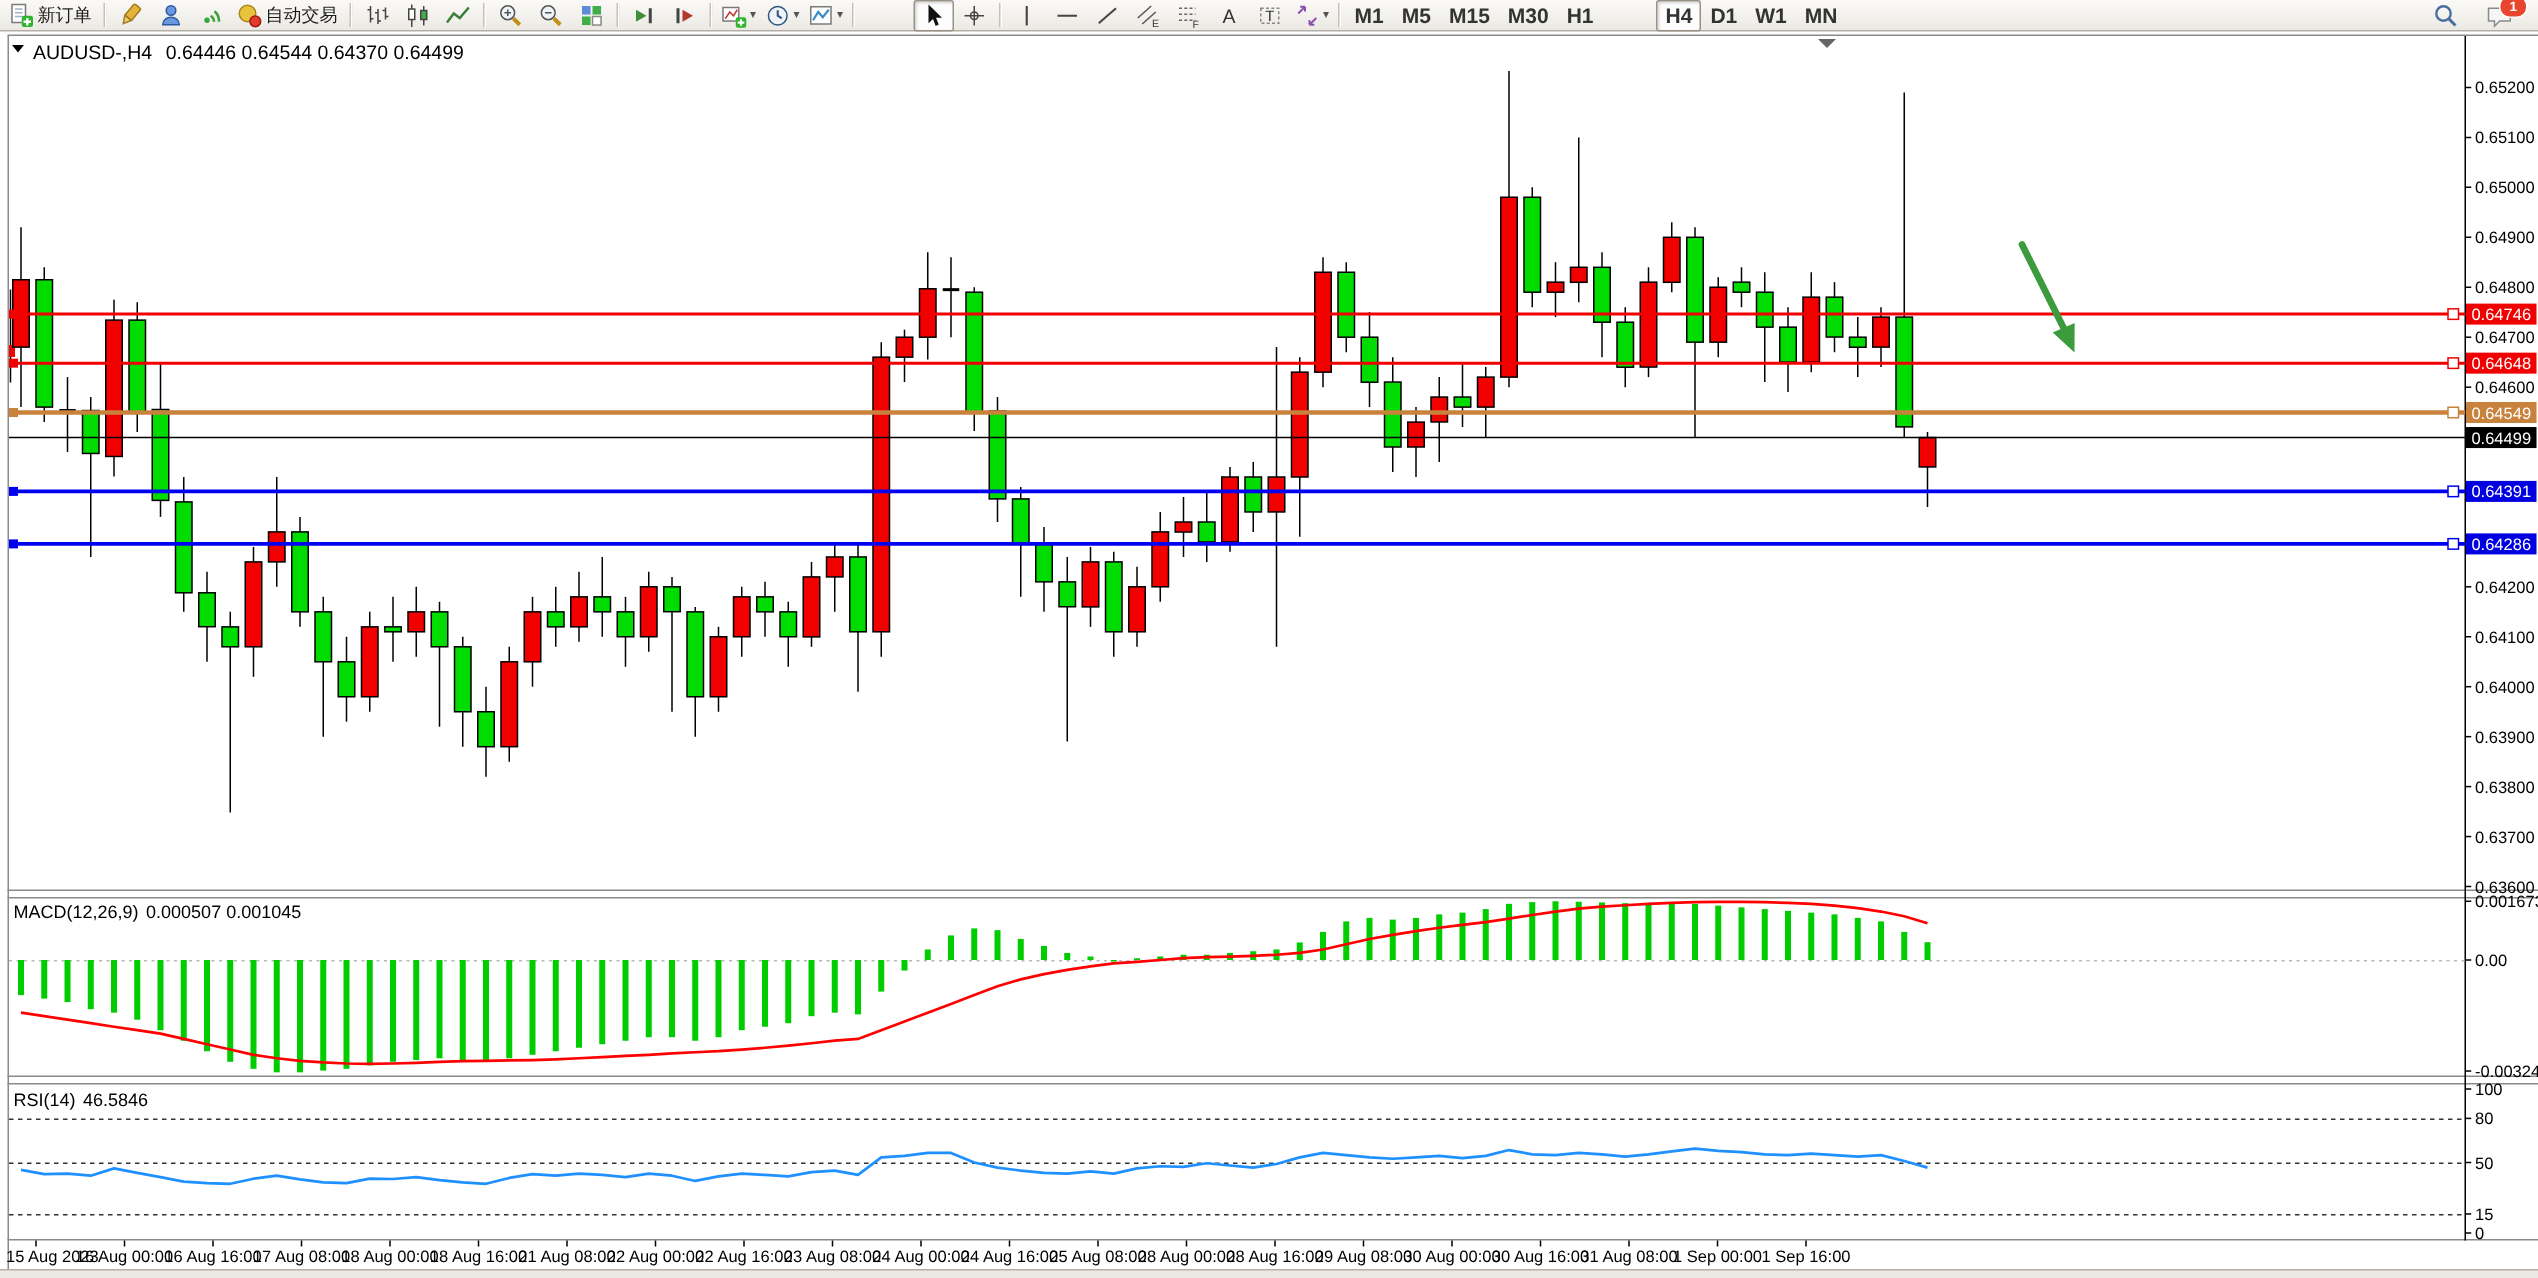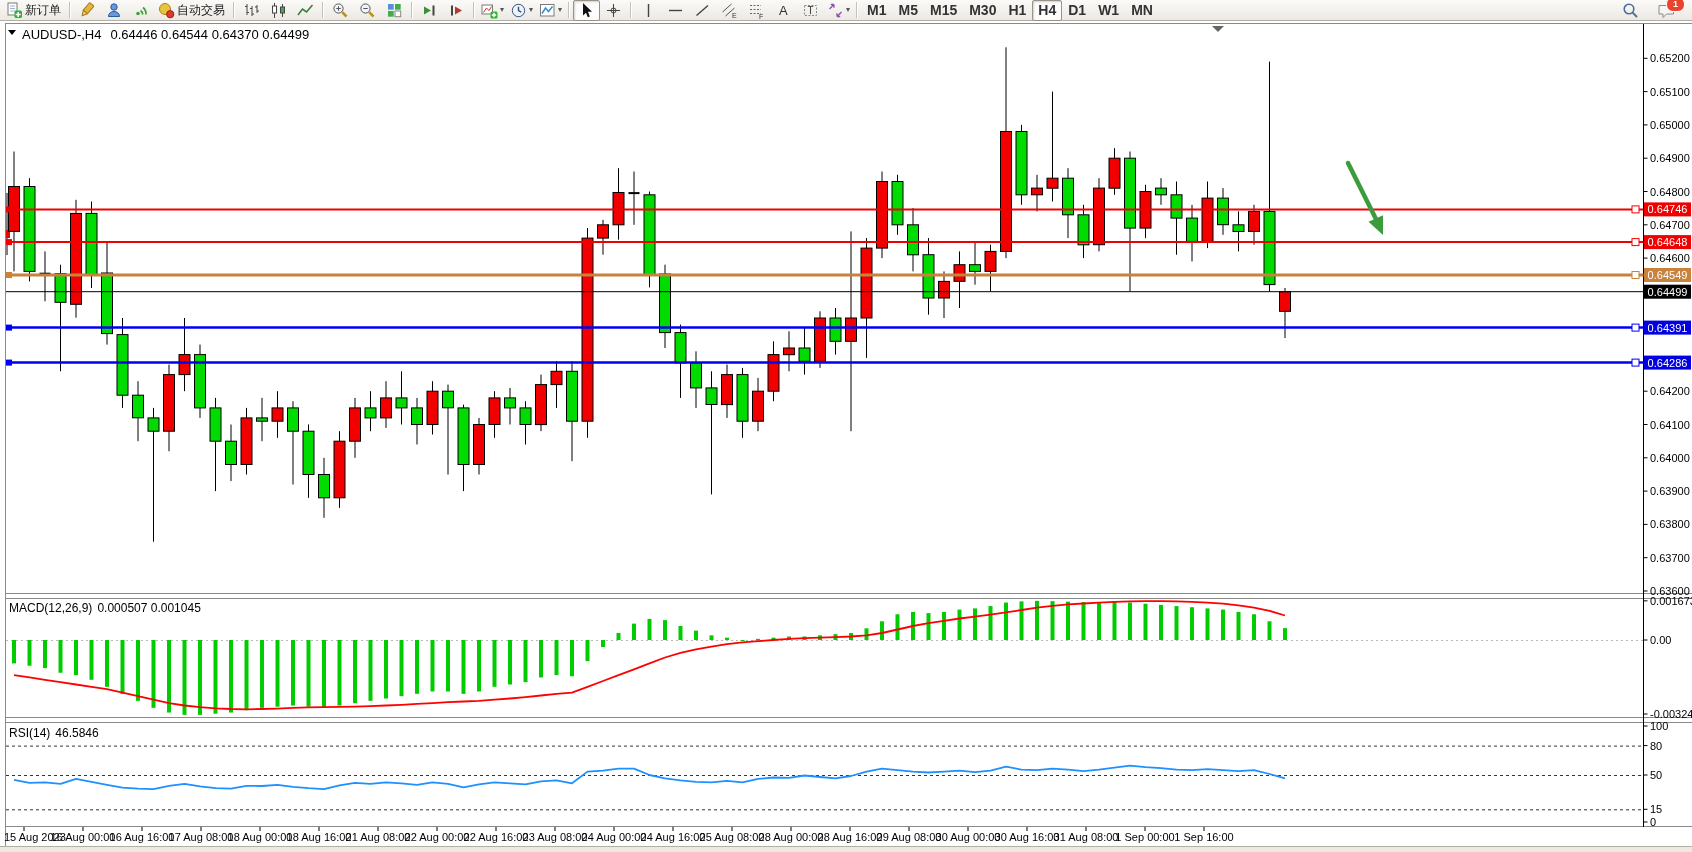--- a/index.html
+++ b/index.html
@@ -4,21 +4,21 @@
 <style>
   html,body{margin:0;padding:0;background:#d8d4cc;}
   .app{position:relative;width:1692px;height:852px;background:#fff;overflow:hidden;
        font-family:"Liberation Sans",sans-serif;text-align:right;-webkit-font-smoothing:antialiased;}
   
   .toolbar{position:absolute;top:0;left:0;width:1692px;height:21px;
     background:linear-gradient(#fbfaf8,#ece9e3);border-bottom:1px solid #b3afa7;
     display:flex;align-items:center;padding:0 3px;box-sizing:border-box;z-index:5;}
   .tbtn{height:19px;min-width:21px;display:flex;align-items:center;justify-content:center;
     padding:0 2px;border:1px solid transparent;border-radius:2px;gap:2px;cursor:default;}
-  .tbtn.active{background:#fdfdfd;border-color:#999286;box-shadow:inset 1px 1px 2px rgba(0,0,0,.18);}
+  .tbtn.active{background:#fdfdfd;border-color:#999286;box-shadow:inset 1px 1px 2px rgba(0,0,0,.18);margin-left:36px;}
   .ticon{display:flex;align-items:center;justify-content:center;width:17px;height:17px;}
   .tlbl{font-size:12px;color:#1c1c1c;white-space:nowrap;padding-right:2px;}
   .tf-lbl{font-size:14px;font-weight:700;color:#333;padding:0 3px;}
   .caret{font-size:8px;color:#555;line-height:8px;}
   .tsep{width:1px;height:16px;background:#c6c1b8;border-right:1px solid #ffffff;margin:0 3px;flex:0 0 auto;}
   .tright{margin-left:auto;display:flex;align-items:center;gap:8px;padding-right:10px;}
   .chatwrap{position:relative;}
   .nbadge{position:absolute;top:-4px;right:-7px;min-width:13px;height:13px;border-radius:7px;
     background:#e8442e;color:#fff;font-size:9px;font-weight:700;display:flex;
     align-items:center;justify-content:center;padding:0 2px;border:1px solid #fff;}

